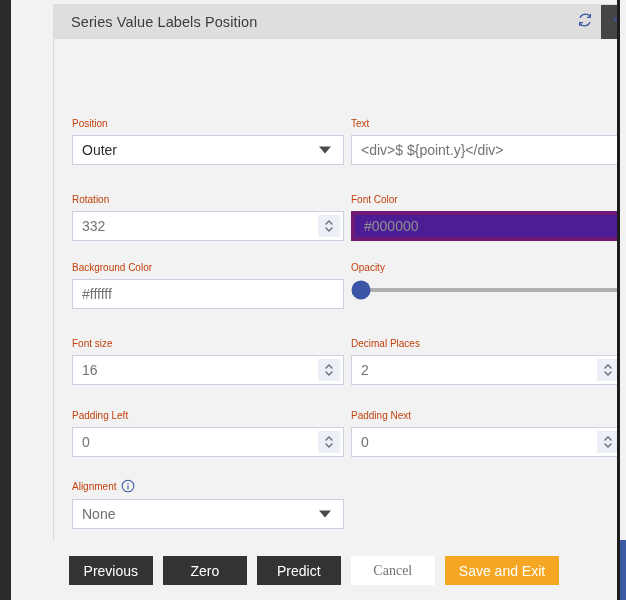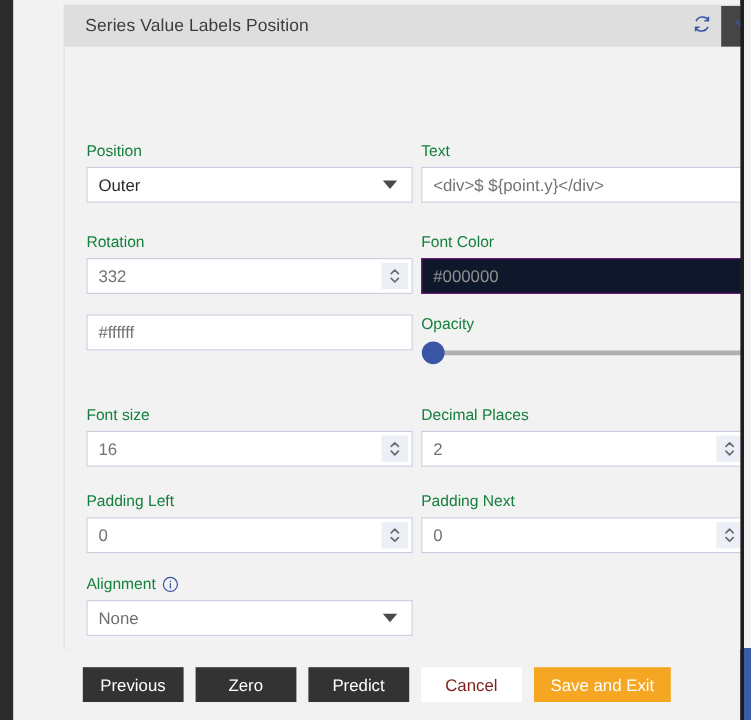--- a/index.html
+++ b/index.html
@@ -144,22 +144,22 @@
   }
 
   .field {
     position: absolute;
     width: 272px;
   }
   .field.col1 { left: 18px; }
   .field.col2 { left: 297px; }
 
   .field-label {
-    font-size: 13px;
-    color: #15803d;
+    font-size: 10px;
+    color: #c2410c;
     margin-bottom: 6px;
     display: flex;
     align-items: center;
     gap: 5px;
   }
   .info-icon {
     display: inline-flex;
     width: 14px; height: 14px;
     cursor: pointer;
   }
@@ -172,21 +172,21 @@
     display: flex;
     align-items: center;
   }
   .input .val {
     font-size: 14px;
     color: #737373;
     padding-left: 9px;
     white-space: nowrap;
     overflow: hidden;
   }
-  .input.dark-box { background: #0f172a; border: 1px solid #701a75; }
+  .input.dark-box { background: #4c1d95; border: 4px solid #701a75; }
   .input.dark-box .val { color: #8f8f8f; }
 
   .select {
     position: relative;
     width: 272px; height: 30px;
     background: #fff;
     border: 1px solid #ccd0e0;
     display: flex;
     align-items: center;
     cursor: pointer;
@@ -244,21 +244,21 @@
     padding: 0 14px;
     display: inline-flex;
     align-items: center;
     justify-content: center;
     font-size: 14px;
     border: none;
     cursor: pointer;
     font-family: "Liberation Sans", sans-serif;
   }
   .btn.dark { background: #333333; color: #ffffff; }
-  .btn.light { background: #ffffff; color: #7f1d1d; }
+  .btn.light { background: #ffffff; color: #737373; font-family: Liberation Serif, serif; }
   .btn.accent { background: #f5a623; color: #ffffff; }
 </style>
 </head>
 <body>
 
 <div id="root">
 
   <div class="left-gutter"></div>
 
   <div class="page">
@@ -322,20 +322,21 @@
           </div>
 
           <div class="field col2" style="top:155px">
             <div class="field-label">Font Color</div>
             <div class="input dark-box">
               <span class="val">#000000</span>
             </div>
           </div>
 
           <div class="field col1" style="top:223px">
+            <div class="field-label">Background Color</div>
             <div class="input">
               <span class="val">#ffffff</span>
             </div>
           </div>
 
           <div class="field col2" style="top:223px">
             <div class="field-label">Opacity</div>
             <div class="slider">
               <div class="rail"></div>
               <div class="handle" style="left:10px"></div>

